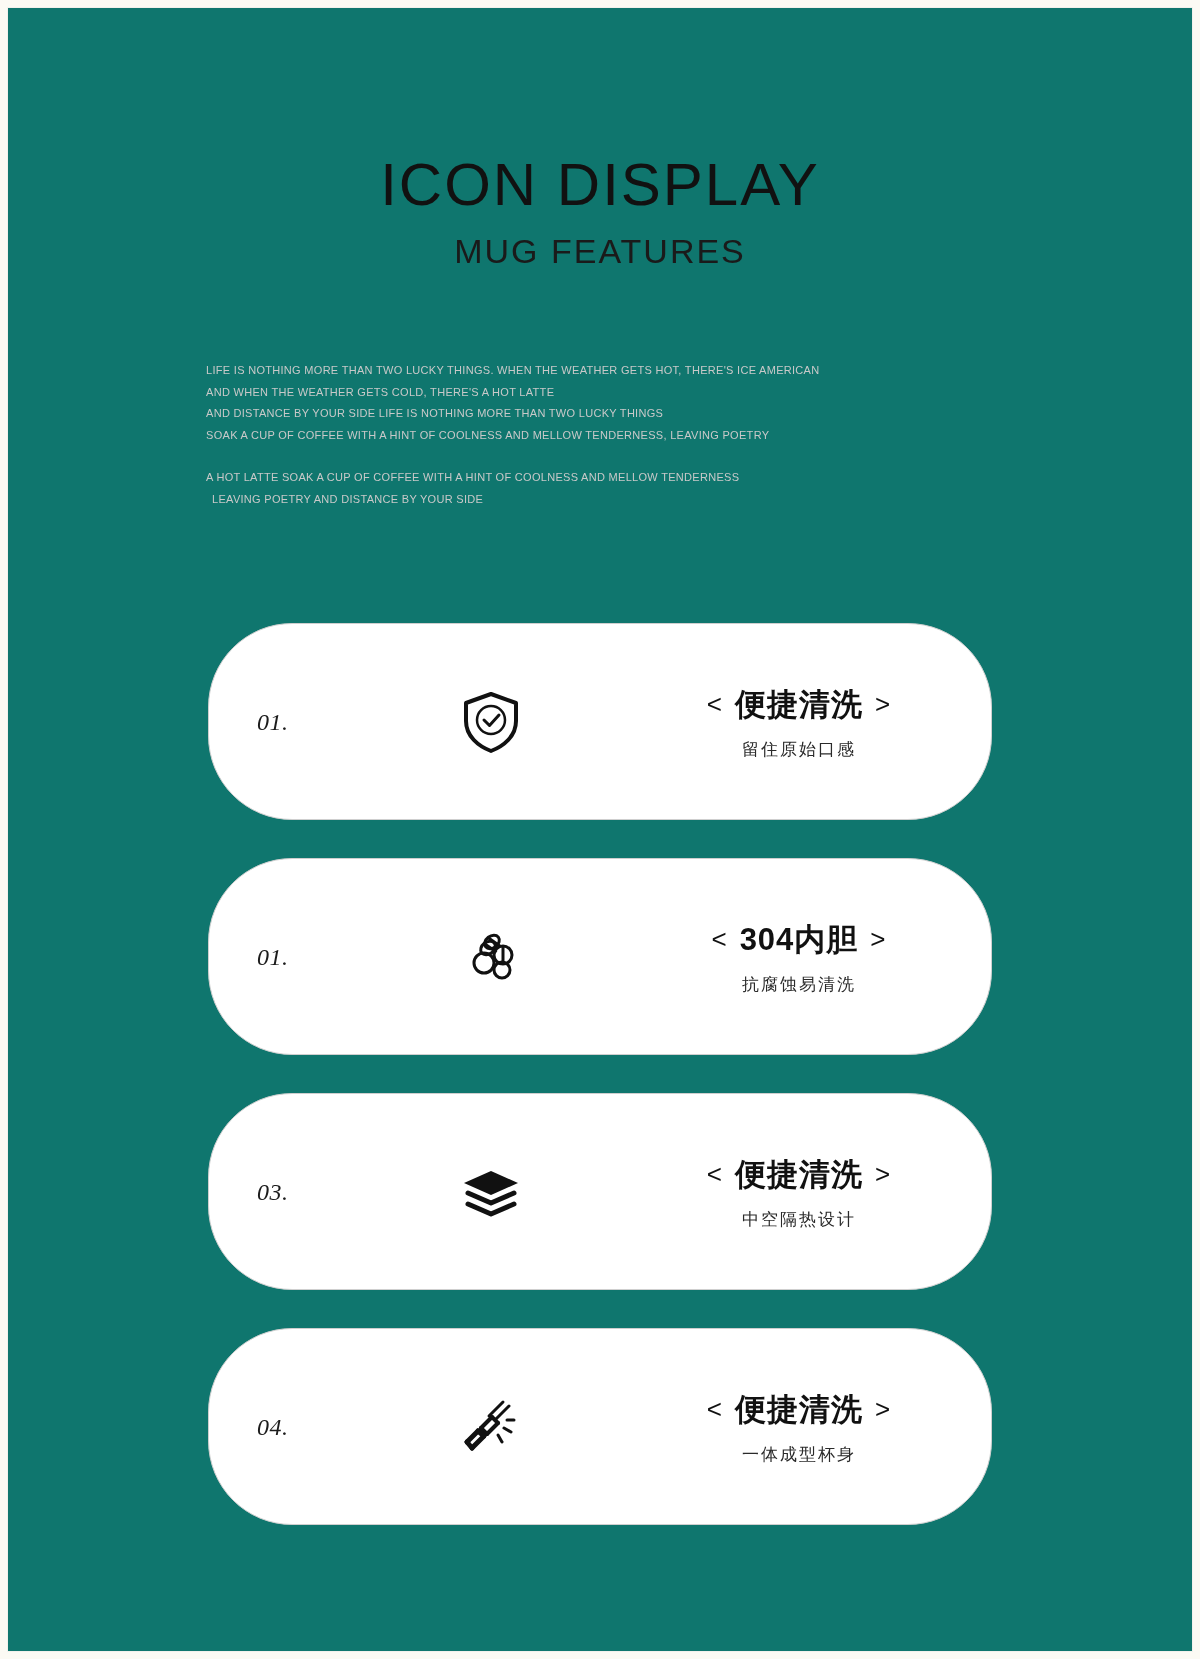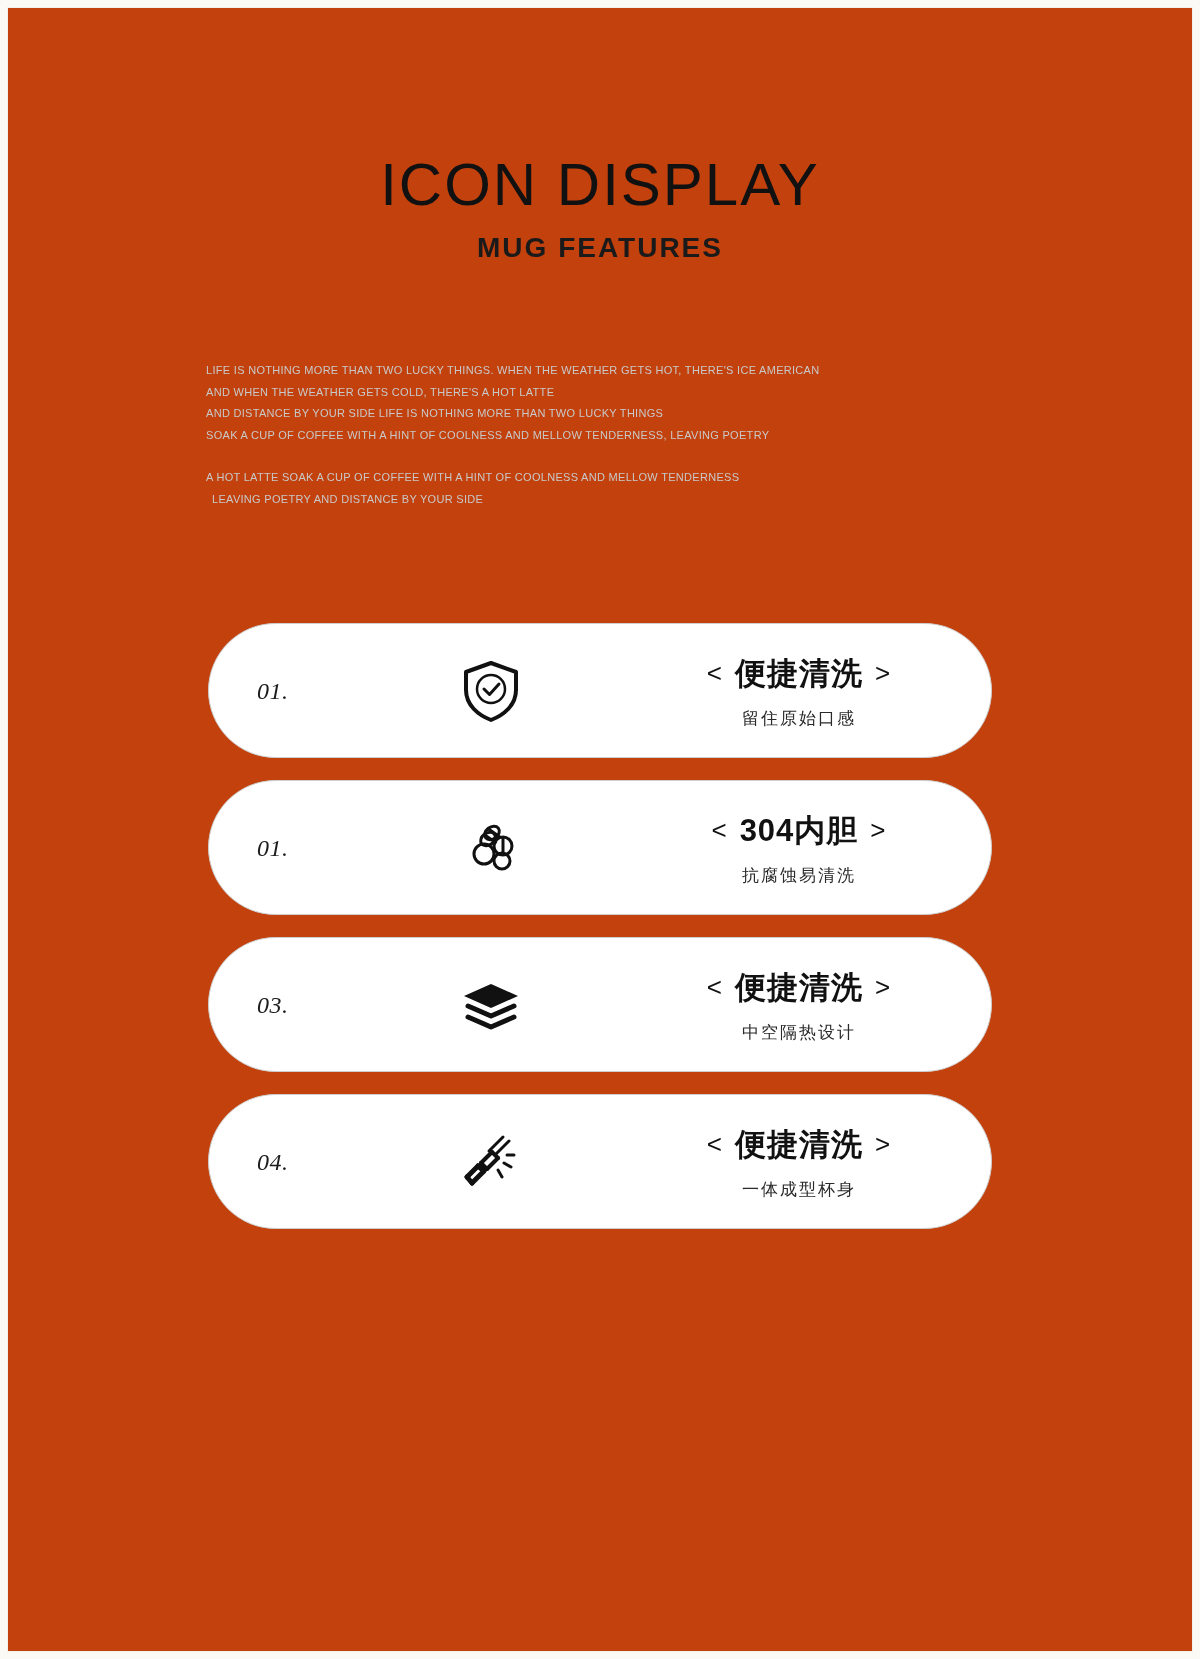--- a/index.html
+++ b/index.html
@@ -13,21 +13,21 @@
     font-family: "Liberation Sans", sans-serif;
     position: relative;
     overflow: hidden;
   }
   .page {
     position: absolute;
     left: 8px;
     top: 8px;
     width: 1184px;
     height: 1643px;
-    background: #c2410c;
+    background: #0f766e;
     box-shadow: 0 0 0 1px #f2f1ec;
   }
   .page-edge-left {
     position: absolute;
     left: 0; top: 0;
     width: 8px; height: 1659px;
     background: #fbfaf4;
   }
   .page-edge-right {
     position: absolute;
@@ -60,24 +60,24 @@
     font-family: "Liberation Sans", sans-serif;
     font-size: 60px;
     letter-spacing: 2px;
     color: #111111;
     font-weight: 400;
     line-height: 1.05;
     white-space: nowrap;
   }
   .subtitle {
     margin-top: 16px;
-    font-size: 28px;
+    font-size: 34px;
     letter-spacing: 2px;
     color: #1a1a1a;
-    font-weight: 700;
+    font-weight: 400;
   }
 
   
   .blurb {
     position: absolute;
     top: 352px;
     left: 198px;
     width: 760px;
     color: #c9c9c9;
     font-size: 11px;
@@ -97,22 +97,22 @@
   
   .cards {
     position: absolute;
     top: 615px;
     left: 0;
     width: 1184px;
   }
   .card {
     position: relative;
     width: 784px;
-    height: 135px;
-    margin: 0 auto 22px auto;
+    height: 197px;
+    margin: 0 auto 38px auto;
     border: 1px solid #cfcfcf;
     border-radius: 84px;
     box-sizing: border-box;
     background: #ffffff;
   }
   .card .num {
     position: absolute;
     left: 48px;
     top: 50%;
     transform: translateY(-50%);

